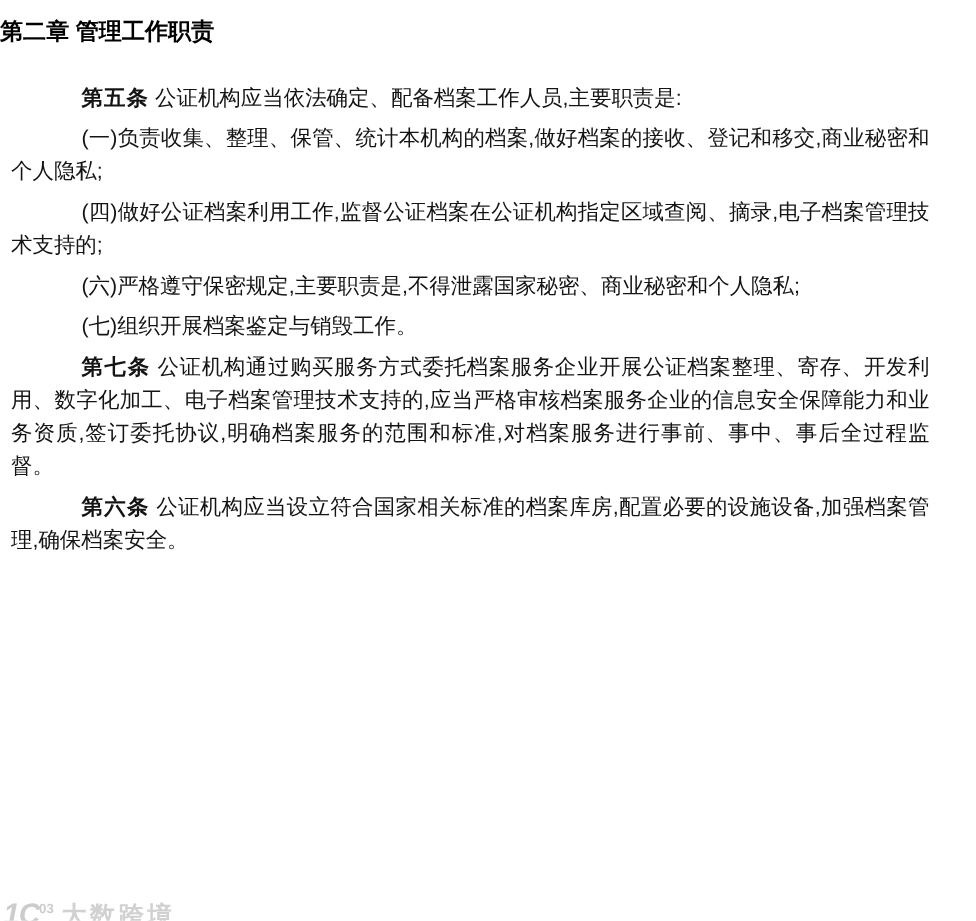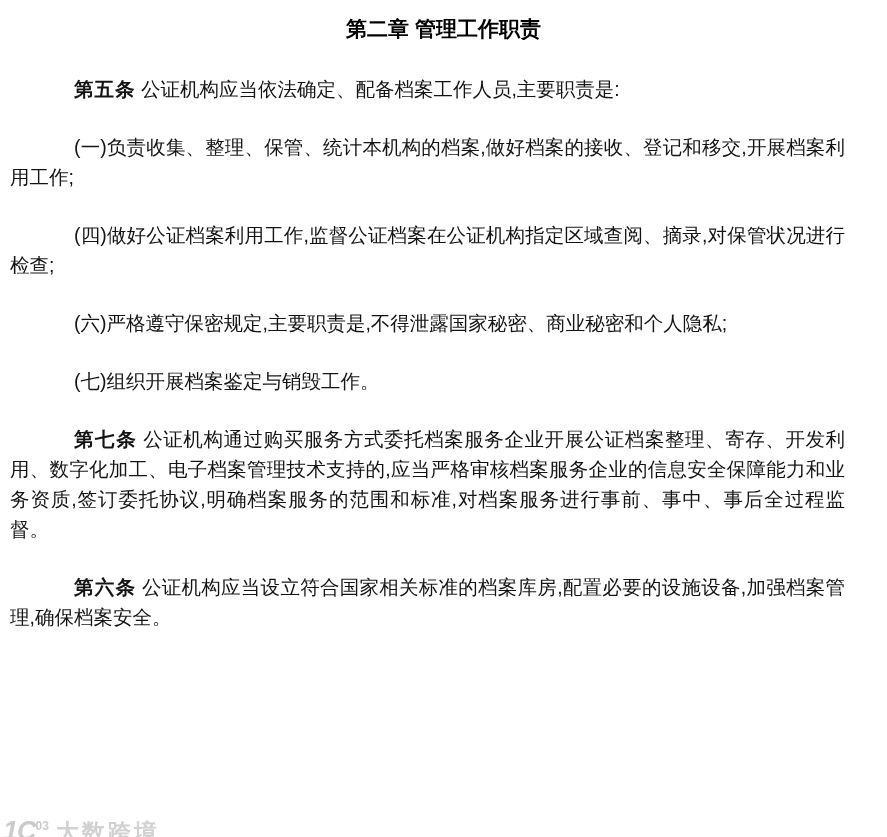--- a/index.html
+++ b/index.html
@@ -18,33 +18,33 @@
   .page {
     position: relative;
     width: 887px;
     height: 837px;
   }
   .chapter-title {
     margin: 14px 0 30px 0;
     font-size: 21px;
     line-height: 30px;
     font-weight: bold;
-    text-align: center;
+    text-align: left;
     color: #000000;
   }
   .doc-body {
     position: relative;
     z-index: 1;
     width: 835px;
     margin-left: 10px;
     font-size: 19.5px;
     line-height: 30px;
   }
   .doc-body p {
-    margin: 28px 0;
+    margin: 7px 0;
     text-indent: 64px;
     text-align: justify;
     text-justify: inter-ideograph;
   }
   .doc-body p b {
     font-weight: bold;
     letter-spacing: 1px;
   }
   .watermark {
     position: absolute;
@@ -80,22 +80,22 @@
 </style>
 </head>
 <body>
 
 <div class="page">
 
   <h1 class="chapter-title">第二章 管理工作职责</h1>
 
   <div class="doc-body" id="doc-body">
       <p><b>第五条</b> 公证机构应当依法确定、配备档案工作人员,主要职责是:</p>
-      <p>(一)负责收集、整理、保管、统计本机构的档案,做好档案的接收、登记和移交,开展档案利用工作;</p>
-      <p>(四)做好公证档案利用工作,监督公证档案在公证机构指定区域查阅、摘录,对保管状况进行检查;</p>
+      <p>(一)负责收集、整理、保管、统计本机构的档案,做好档案的接收、登记和移交,商业秘密和个人隐私;</p>
+      <p>(四)做好公证档案利用工作,监督公证档案在公证机构指定区域查阅、摘录,电子档案管理技术支持的;</p>
       <p>(六)严格遵守保密规定,主要职责是,不得泄露国家秘密、商业秘密和个人隐私;</p>
       <p>(七)组织开展档案鉴定与销毁工作。</p>
       <p><b>第七条</b> 公证机构通过购买服务方式委托档案服务企业开展公证档案整理、寄存、开发利用、数字化加工、电子档案管理技术支持的,应当严格审核档案服务企业的信息安全保障能力和业务资质,签订委托协议,明确档案服务的范围和标准,对档案服务进行事前、事中、事后全过程监督。</p>
       <p><b>第六条</b> 公证机构应当设立符合国家相关标准的档案库房,配置必要的设施设备,加强档案管理,确保档案安全。</p>
     </div>
 
   <div class="watermark">
     <span class="wm-logo"><span>1C</span><sup>03</sup></span>
     <span class="wm-brand">大数跨境</span>
   </div>

